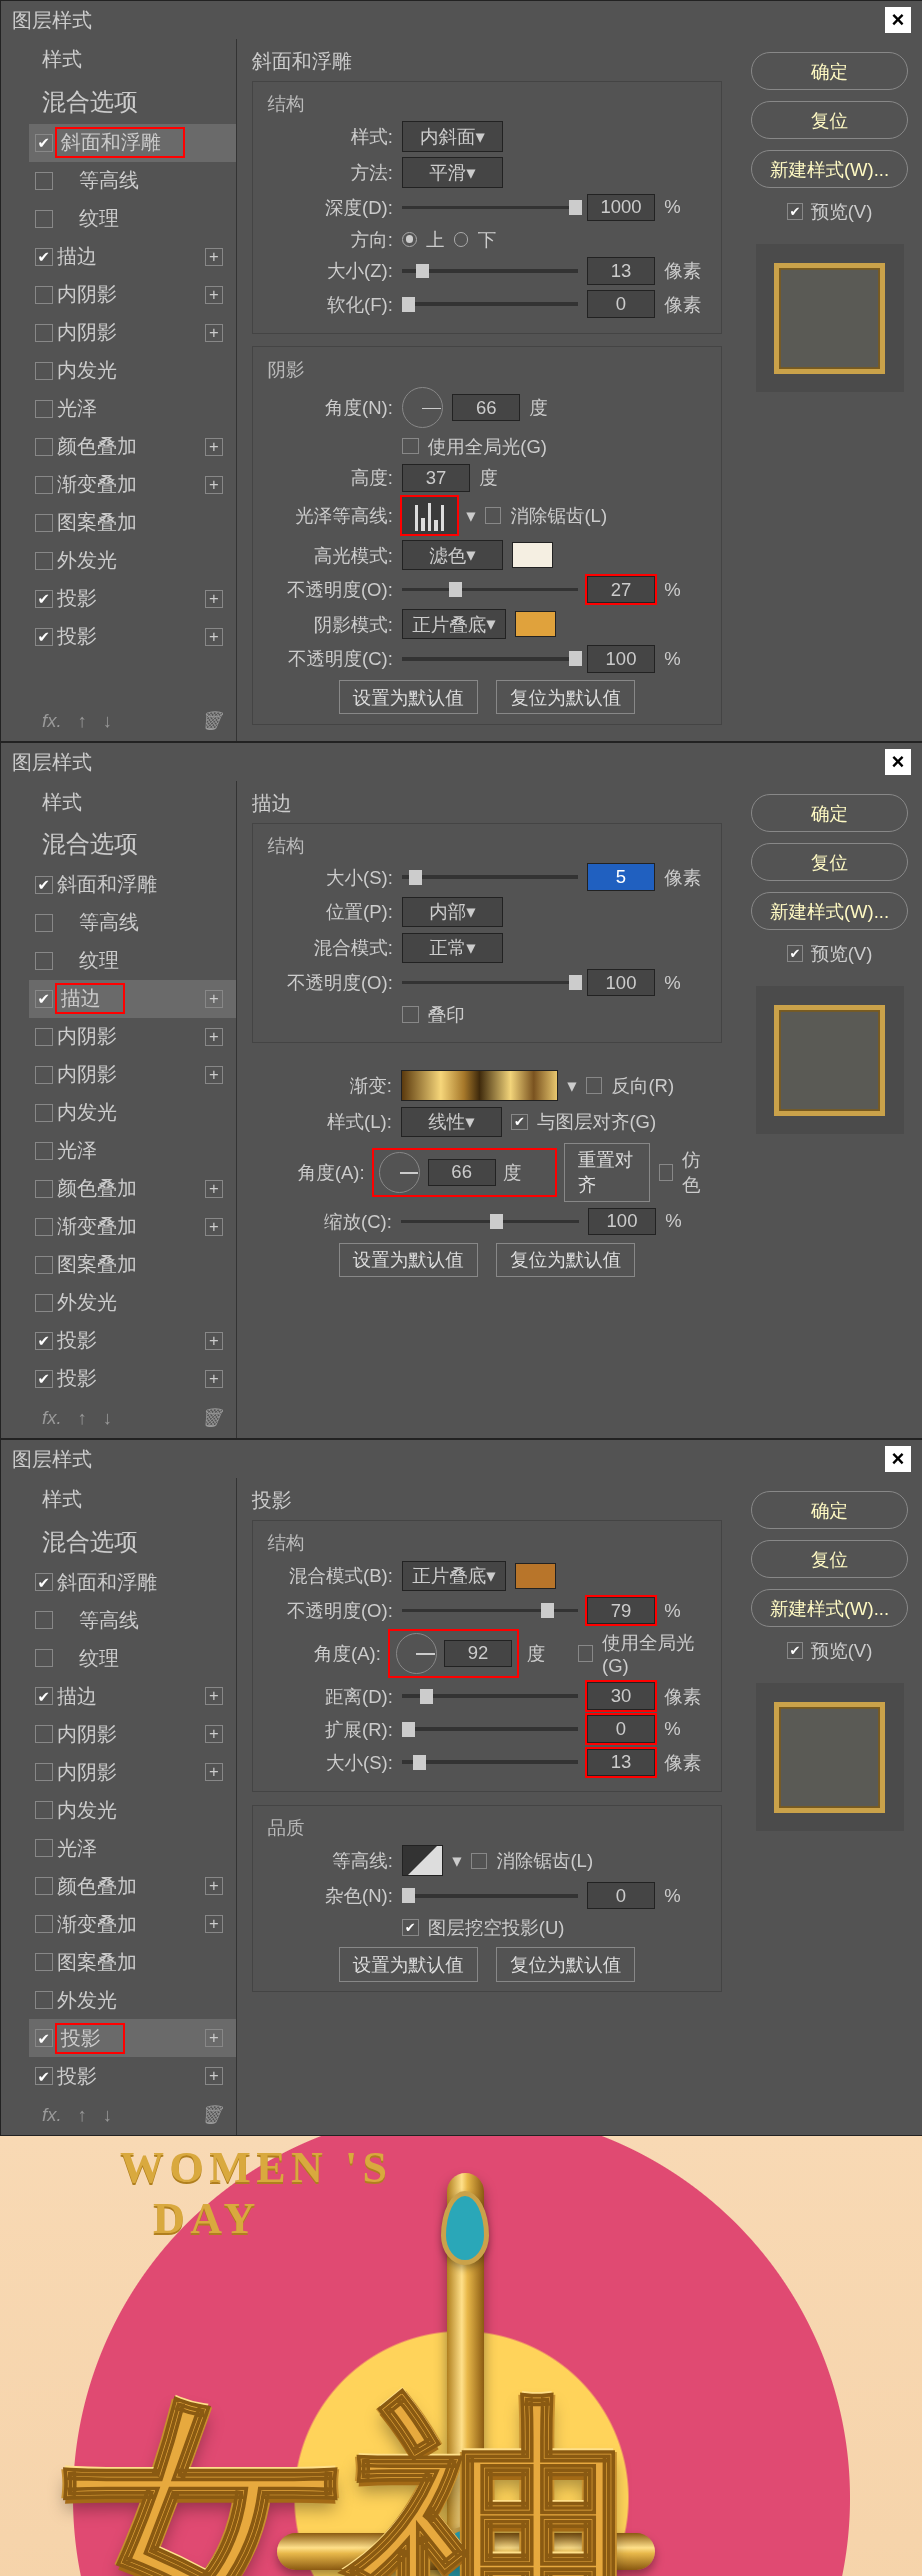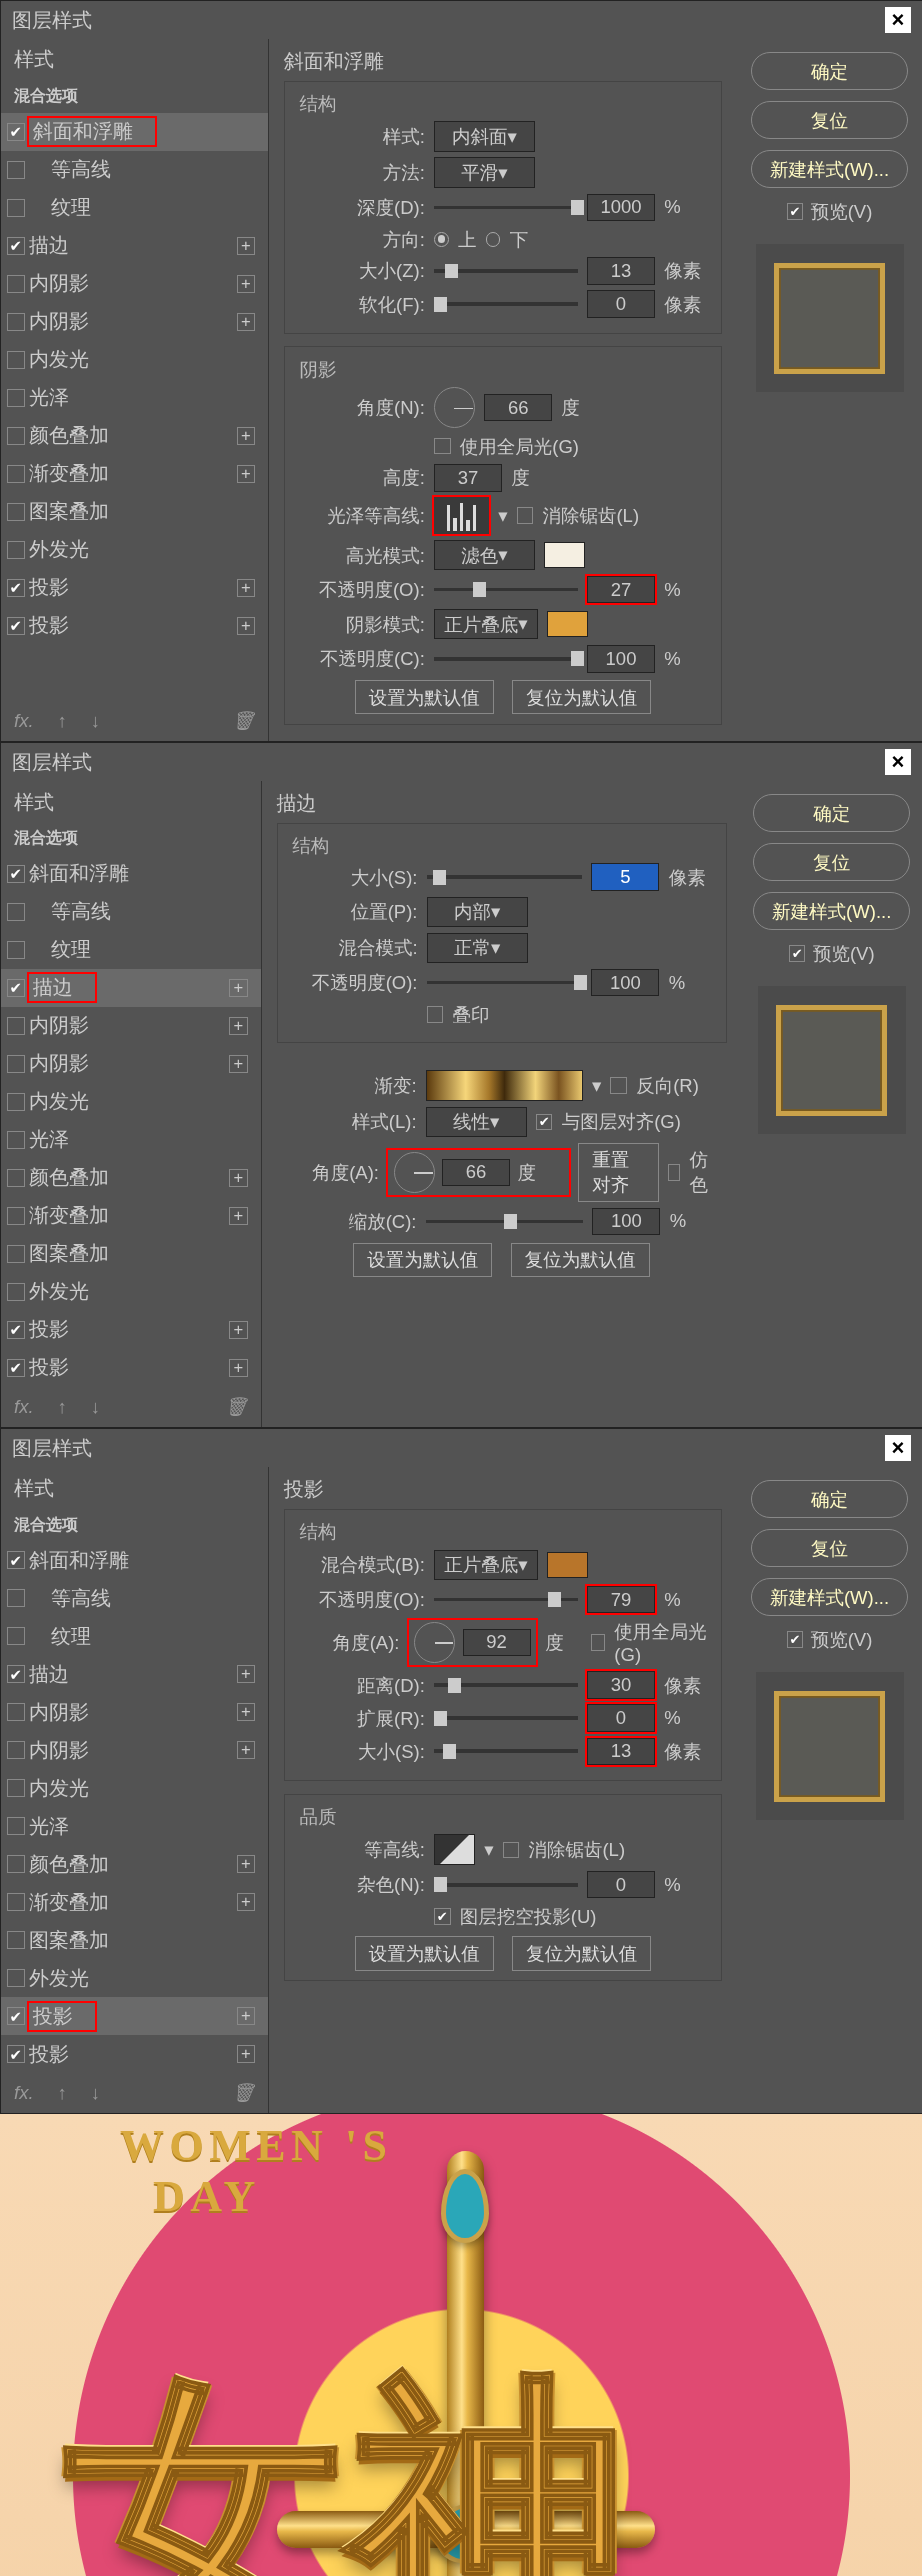--- a/index.html
+++ b/index.html
@@ -2,30 +2,30 @@
 <html style="font-size:14.8px"><head>
 <meta charset="utf-8">
 <style>
   * { box-sizing: border-box; margin: 0; padding: 0; font-family: "Microsoft YaHei", sans-serif; }
   body { background: #535353; width: 923px; font-size: 18.5px; color: #ccc; }
 
   .dialog { background: #535353; border: 0.9px solid #222; position: relative; }
   .titlebar { display: flex; justify-content: space-between; align-items: center; padding: 5.5px 11px; background: #535353; font-size: 20px; }
   .titlebar .close { width: 26px; height: 26px; display:flex; align-items:center; justify-content:center; background:#fff; color:#000; font-size:22px; font-weight:bold; }
   .body { display: flex; }
-  .left { width: 268px; background: #535353; border-right: 0.9px solid #333; display:flex; flex-direction:column; }
+  .left { width: 236px; background: #535353; border-right: 0.9px solid #333; display:flex; flex-direction:column;padding-left:28px; }
   .style-header { padding: 7.4px 13px; font-size: 20px; }
-  .blend-opt { padding: 5.5px 13px; font-size: 16px; font-weight: bold; }
+  .blend-opt { padding: 5.5px 13px; font-size: 24px; }
   .style-row { display:flex; align-items:center; justify-content:space-between; padding: 5.5px 13px 5.5px 28px; font-size: 20px; position:relative; }
   .style-row .chk { position:absolute; left:5.5px; width:18.5px; height:18.5px; border:0.9px solid #888; display:flex; align-items:center; justify-content:center; color:#fff; }
   .style-row .chk.on::after { content:"✔"; font-size:14.8px; }
   .style-row.active { background: #6a6a6a; }
   .style-row .plus { width:18.5px; height:18.5px; border:0.9px solid #888; display:flex; align-items:center;justify-content:center; font-size:16.6px; }
   .redbox { outline: 2.8px solid #f00; }
-  .fx-bar { margin-top:auto; display:flex; align-items:center; gap:24px; padding:9.2px 13px; color:#999; font-style:italic; }
+  .fx-bar { margin-top:auto; display:flex; align-items:center; gap:16px; padding:9.2px 13px; color:#999; font-style:italic; }
   .fx-bar .trash { margin-left:auto; }
 
   .mid { flex:1; padding: 9.2px 14.8px; display:flex; flex-direction:column; gap:5.5px; }
   .section-title { font-size: 20px; }
   .group { background: #535353; border:0.9px solid #444; padding: 9.2px 11px; margin-bottom:7.4px; }
   .group-label { font-size: 18.5px; color:#bbb; margin: 0 0 5.5px 3.7px; }
   .row { display:flex; align-items:center; gap:9.2px; margin:5.5px 0; font-size:18.5px; }
   .row .lab { width: 129px; text-align:right; color:#ccc; }
   .sel { background:#454545; border:0.9px solid #222; padding:1.8px 9.2px; min-width:101px; display:flex; justify-content:center; align-items:center; }
   .sel::after { content:"▾"; color:#ccc; }

